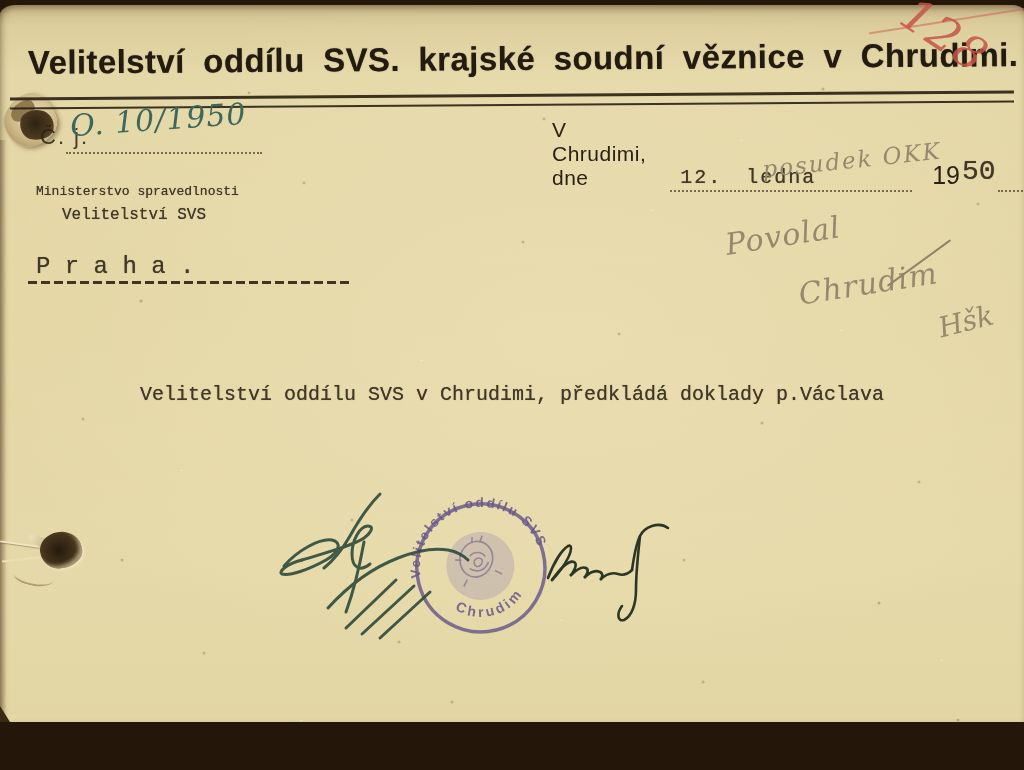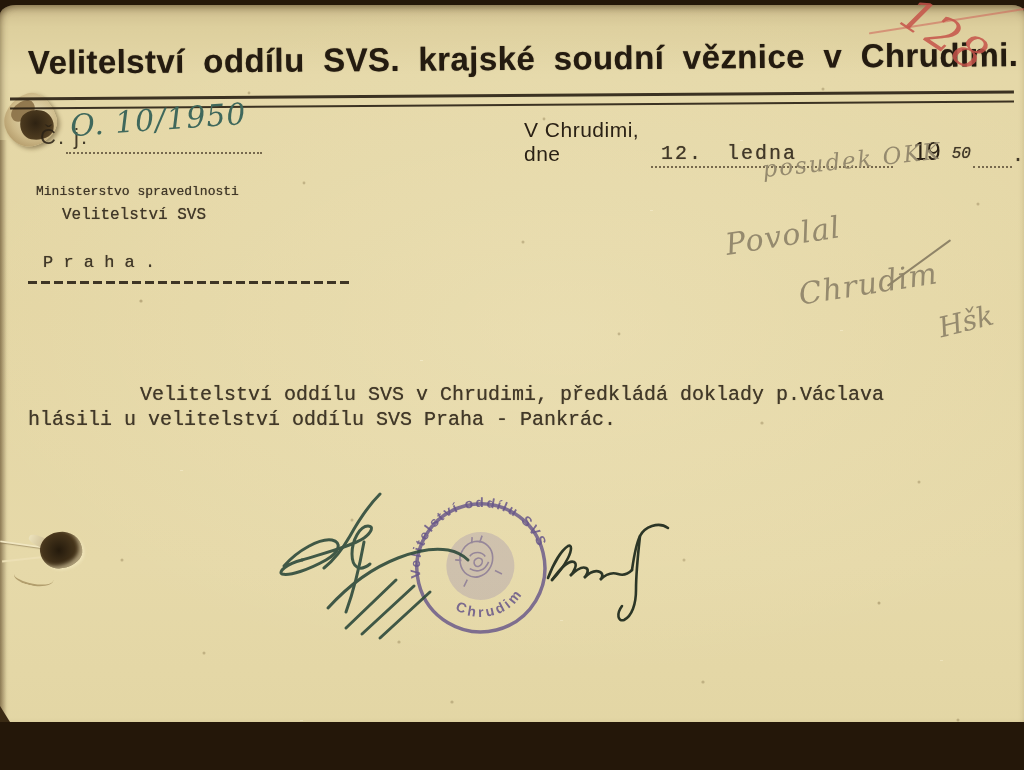--- a/index.html
+++ b/index.html
@@ -77,31 +77,31 @@
   .typed{font-family:"Liberation Mono","DejaVu Sans Mono",monospace;color:#413828;
     text-shadow:0 0 .7px rgba(65,56,40,.8);}
 
   .ref-label{position:absolute;left:40px;top:124px;font-size:22px;letter-spacing:2px;opacity:.85;}
   .ref-value{position:absolute;left:70px;top:102px;font-family:"DejaVu Serif",serif;
     font-style:italic;font-size:30px;color:#3f685c;transform:rotate(-4deg);letter-spacing:1px;}
   .ref-dots{position:absolute;left:66px;top:130px;width:196px;height:22px;
     border-bottom:2px dotted #77694d;}
 
   .dateline{position:absolute;left:524px;top:118px;display:flex;align-items:flex-end;}
-  .date-place{font-size:21px;letter-spacing:.5px;margin-right:8px;padding-bottom:2px;}
+  .date-place{font-size:21px;letter-spacing:.5px;margin-right:8px;padding-bottom:2px;margin-left:28px;}
   .date-field{border-bottom:2px dotted #77694d;min-width:228px;padding:0 4px 1px 10px;}
   .date-typed{font-size:20px;letter-spacing:2px;word-spacing:10px;}
   .year-printed{font-size:25px;margin-left:20px;padding-bottom:2px;}
-  .year-typed{font-size:16px;position:relative;top:-5px;margin-left:11px;font-style:italic;}
+  .year-typed{font-size:28px;position:relative;top:-5px;margin-left:2px;}
   .year-dots{border-bottom:2px dotted #77694d;width:52px;height:18px;margin-left:2px;}
   .date-period{font-size:20px;padding-bottom:1px;}
 
   .recipient-1{position:absolute;left:36px;top:184px;font-size:13px;}
   .recipient-2{position:absolute;left:62px;top:206px;font-size:16px;}
-  .recipient-city{position:absolute;left:43px;top:253px;font-size:17px;}
+  .recipient-city{position:absolute;left:36px;top:253px;font-size:24px;}
   .recipient-rule{position:absolute;left:28px;top:281px;width:324px;height:3px;
     background:repeating-linear-gradient(90deg,#3e3525 0 9px,transparent 9px 13px);}
   .recipient-attn{position:absolute;left:28px;top:298px;font-size:20px;}
 
   .body-text{position:absolute;left:28px;top:383px;width:965px;font-size:20px;line-height:24.6px;}
   .body-line-1{padding-left:112px;}
 
   
   .pencil{font-family:"DejaVu Serif",serif;font-style:italic;color:#958a6e;position:absolute;}
   .pencil-note-1{left:762px;top:147px;font-size:23px;transform:rotate(-6deg);letter-spacing:2px;}
@@ -173,21 +173,20 @@
   <div class="pencil-flourish"></div>
   <div class="pencil pencil-note-4">Hšk</div>
 
   <div class="recipient-1 typed">Ministerstvo spravedlnosti</div>
   <div class="recipient-2 typed">Velitelství SVS</div>
   <div class="recipient-city typed">P r a h a .</div>
   <div class="recipient-rule"></div>
 
   <div class="body-text typed">
     <div class="body-line-1">Velitelství oddílu SVS v Chrudimi, předkládá doklady p.Václava</div>
-    <div>hlásili u velitelství oddílu SVS Praha - Pankrác.</div>
   </div>
 
   <svg class="stamp" viewBox="0 0 165 165">
     <defs>
       <path id="arcTop" d="M 22,82 A 61,61 0 0 1 144,82"></path>
       <path id="arcBot" d="M 34,82 A 49,49 0 0 0 132,82"></path>
     </defs>
     <circle cx="83" cy="82" r="64" fill="none" stroke="#5d4c86" stroke-width="3.5" opacity="0.82"></circle>
     <circle cx="83" cy="80" r="34" fill="#8d7fae" opacity="0.30"></circle>
     <g stroke="#5d4c86" fill="none" stroke-width="1.6" opacity="0.55">

